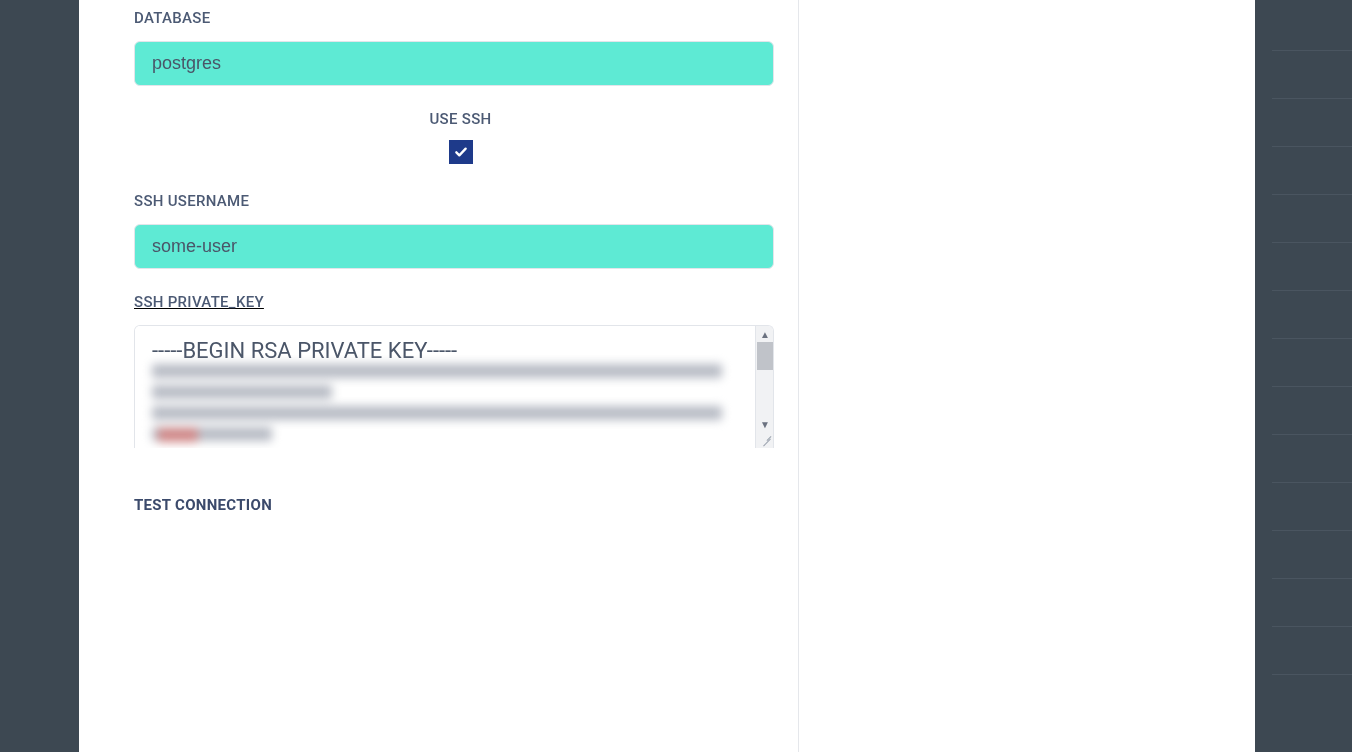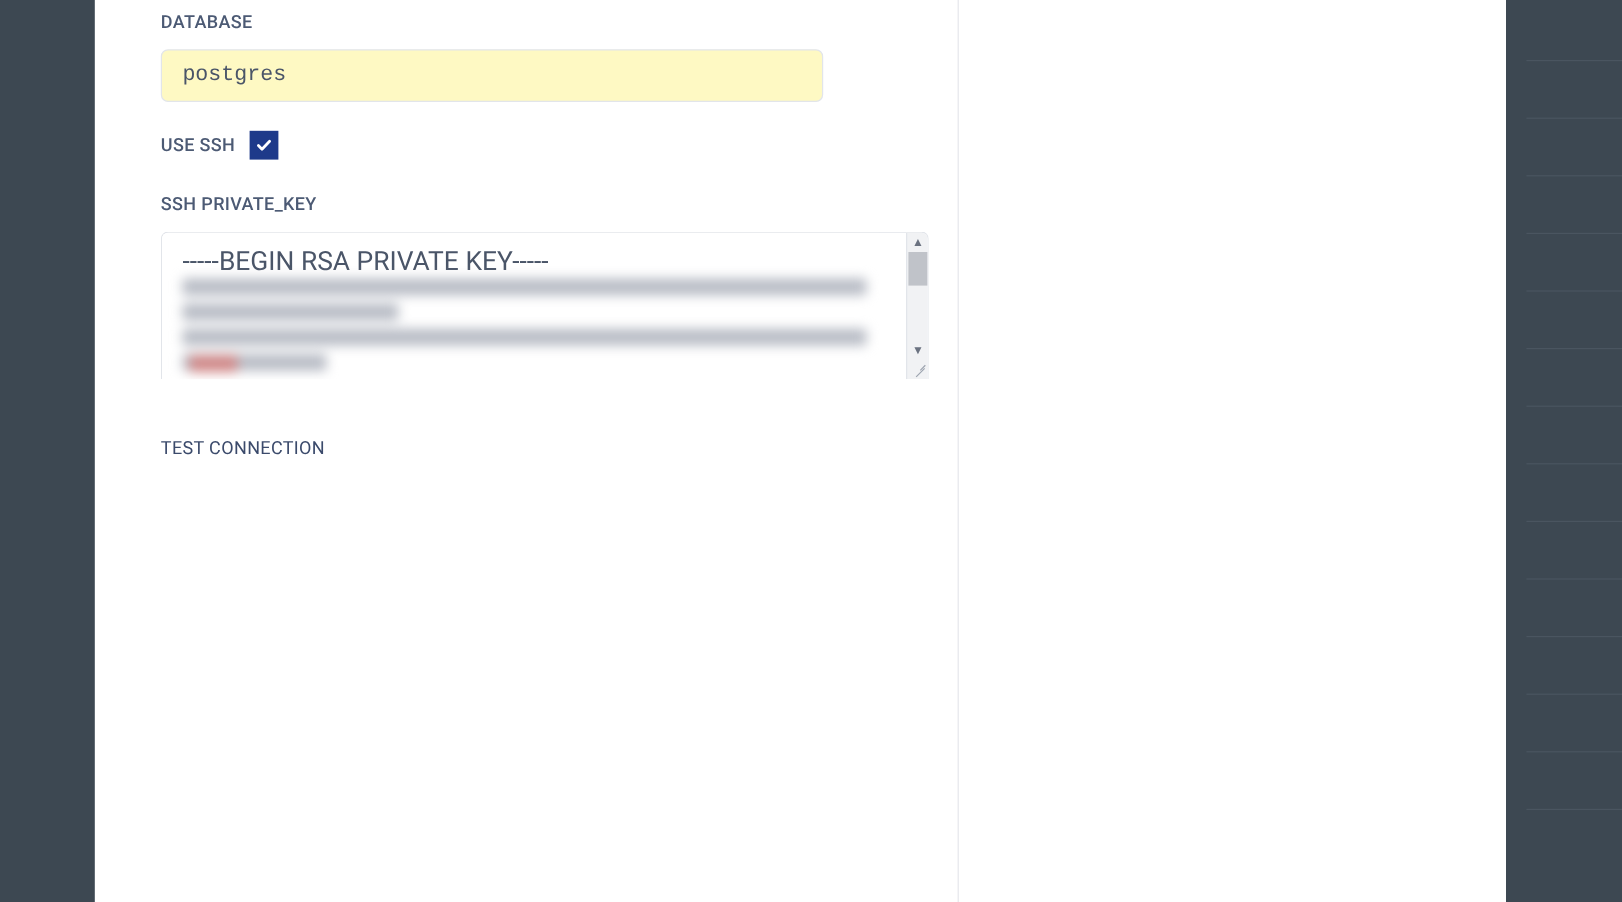--- a/index.html
+++ b/index.html
@@ -35,35 +35,35 @@
     .field-group { margin-bottom: 24px; }
     .field-label {
       color: #4c5a74;
       font-size: 15px;
       font-weight: 500;
       letter-spacing: 0.3px;
       margin-bottom: 14px;
       text-transform: uppercase;
     }
     .field-input {
-      width: 552px;
+      width: 640px;
       font-size: 18px;
       color: #4a5568;
       padding: 11px 17px;
       border: 1px solid #e2e5ea;
       border-radius: 6px;
-      background: #fef9c3;
-      font-family: Liberation Mono, monospace;
+      background: #5eead4;
     }
     .checkbox-row {
       display: flex;
       align-items: center;
       gap: 12px;
       margin-top: 18px;
       margin-bottom: 28px;
+      flex-direction: column;
     }
     .checkbox-row .field-label { margin-bottom: 0; }
     .checkbox {
       width: 24px;
       height: 24px;
       background: #1e3a8a;
       display: flex;
       align-items: center;
       justify-content: center;
       cursor: pointer;
@@ -140,21 +140,21 @@
     .resize-grip::before,.resize-grip::after{
       content:"";position:absolute;background:#9ca3af;height:1px;width:10px;
       transform:rotate(-45deg);
     }
     .resize-grip::before{bottom:3px;right:-1px;}
     .resize-grip::after{bottom:7px;right:-1px;width:6px;}
     .test-conn {
       margin-top: 48px;
       color: #3b4a6b;
       font-size: 15px;
-      font-weight: 400;
+      font-weight: 700;
       letter-spacing: 0.3px;
       cursor: pointer;
       display:inline-block;
     }
     
     .bg-rows {
       position:absolute;
       right:0; top:0; width:80px; height:100%;
     }
     .bg-row{height:48px;border-top:1px solid #4a5560;}
@@ -198,23 +198,25 @@
           <polyline points="5 12.5 9.5 17 19 7"></polyline>
         </svg>
       </div>
     </div>
 
 
     <div class="field-group">
     </div>
 
     <div class="field-group">
-    </div>
-
-    <div class="field-group" style="margin-bottom:0;">
+      <div class="field-label">SSH USERNAME</div>
+      <input type="text" class="field-input" value="some-user" style="">
+    </div>
+
+    <div class="field-group" style="margin-bottom:0;text-decoration:underline;">
       <div class="field-label">SSH PRIVATE_KEY</div>
       <div class="textarea-wrap">
         <textarea class="textarea-content" style="">-----BEGIN RSA PRIVATE KEY-----</textarea>
         <div class="blur-lines">
           <div class="blur-line bl1"></div>
           <div class="blur-line bl2"></div>
           <div class="blur-line bl3"></div>
           <div class="blur-line bl4"></div>
         </div>
         <div class="scrollbar-track">

